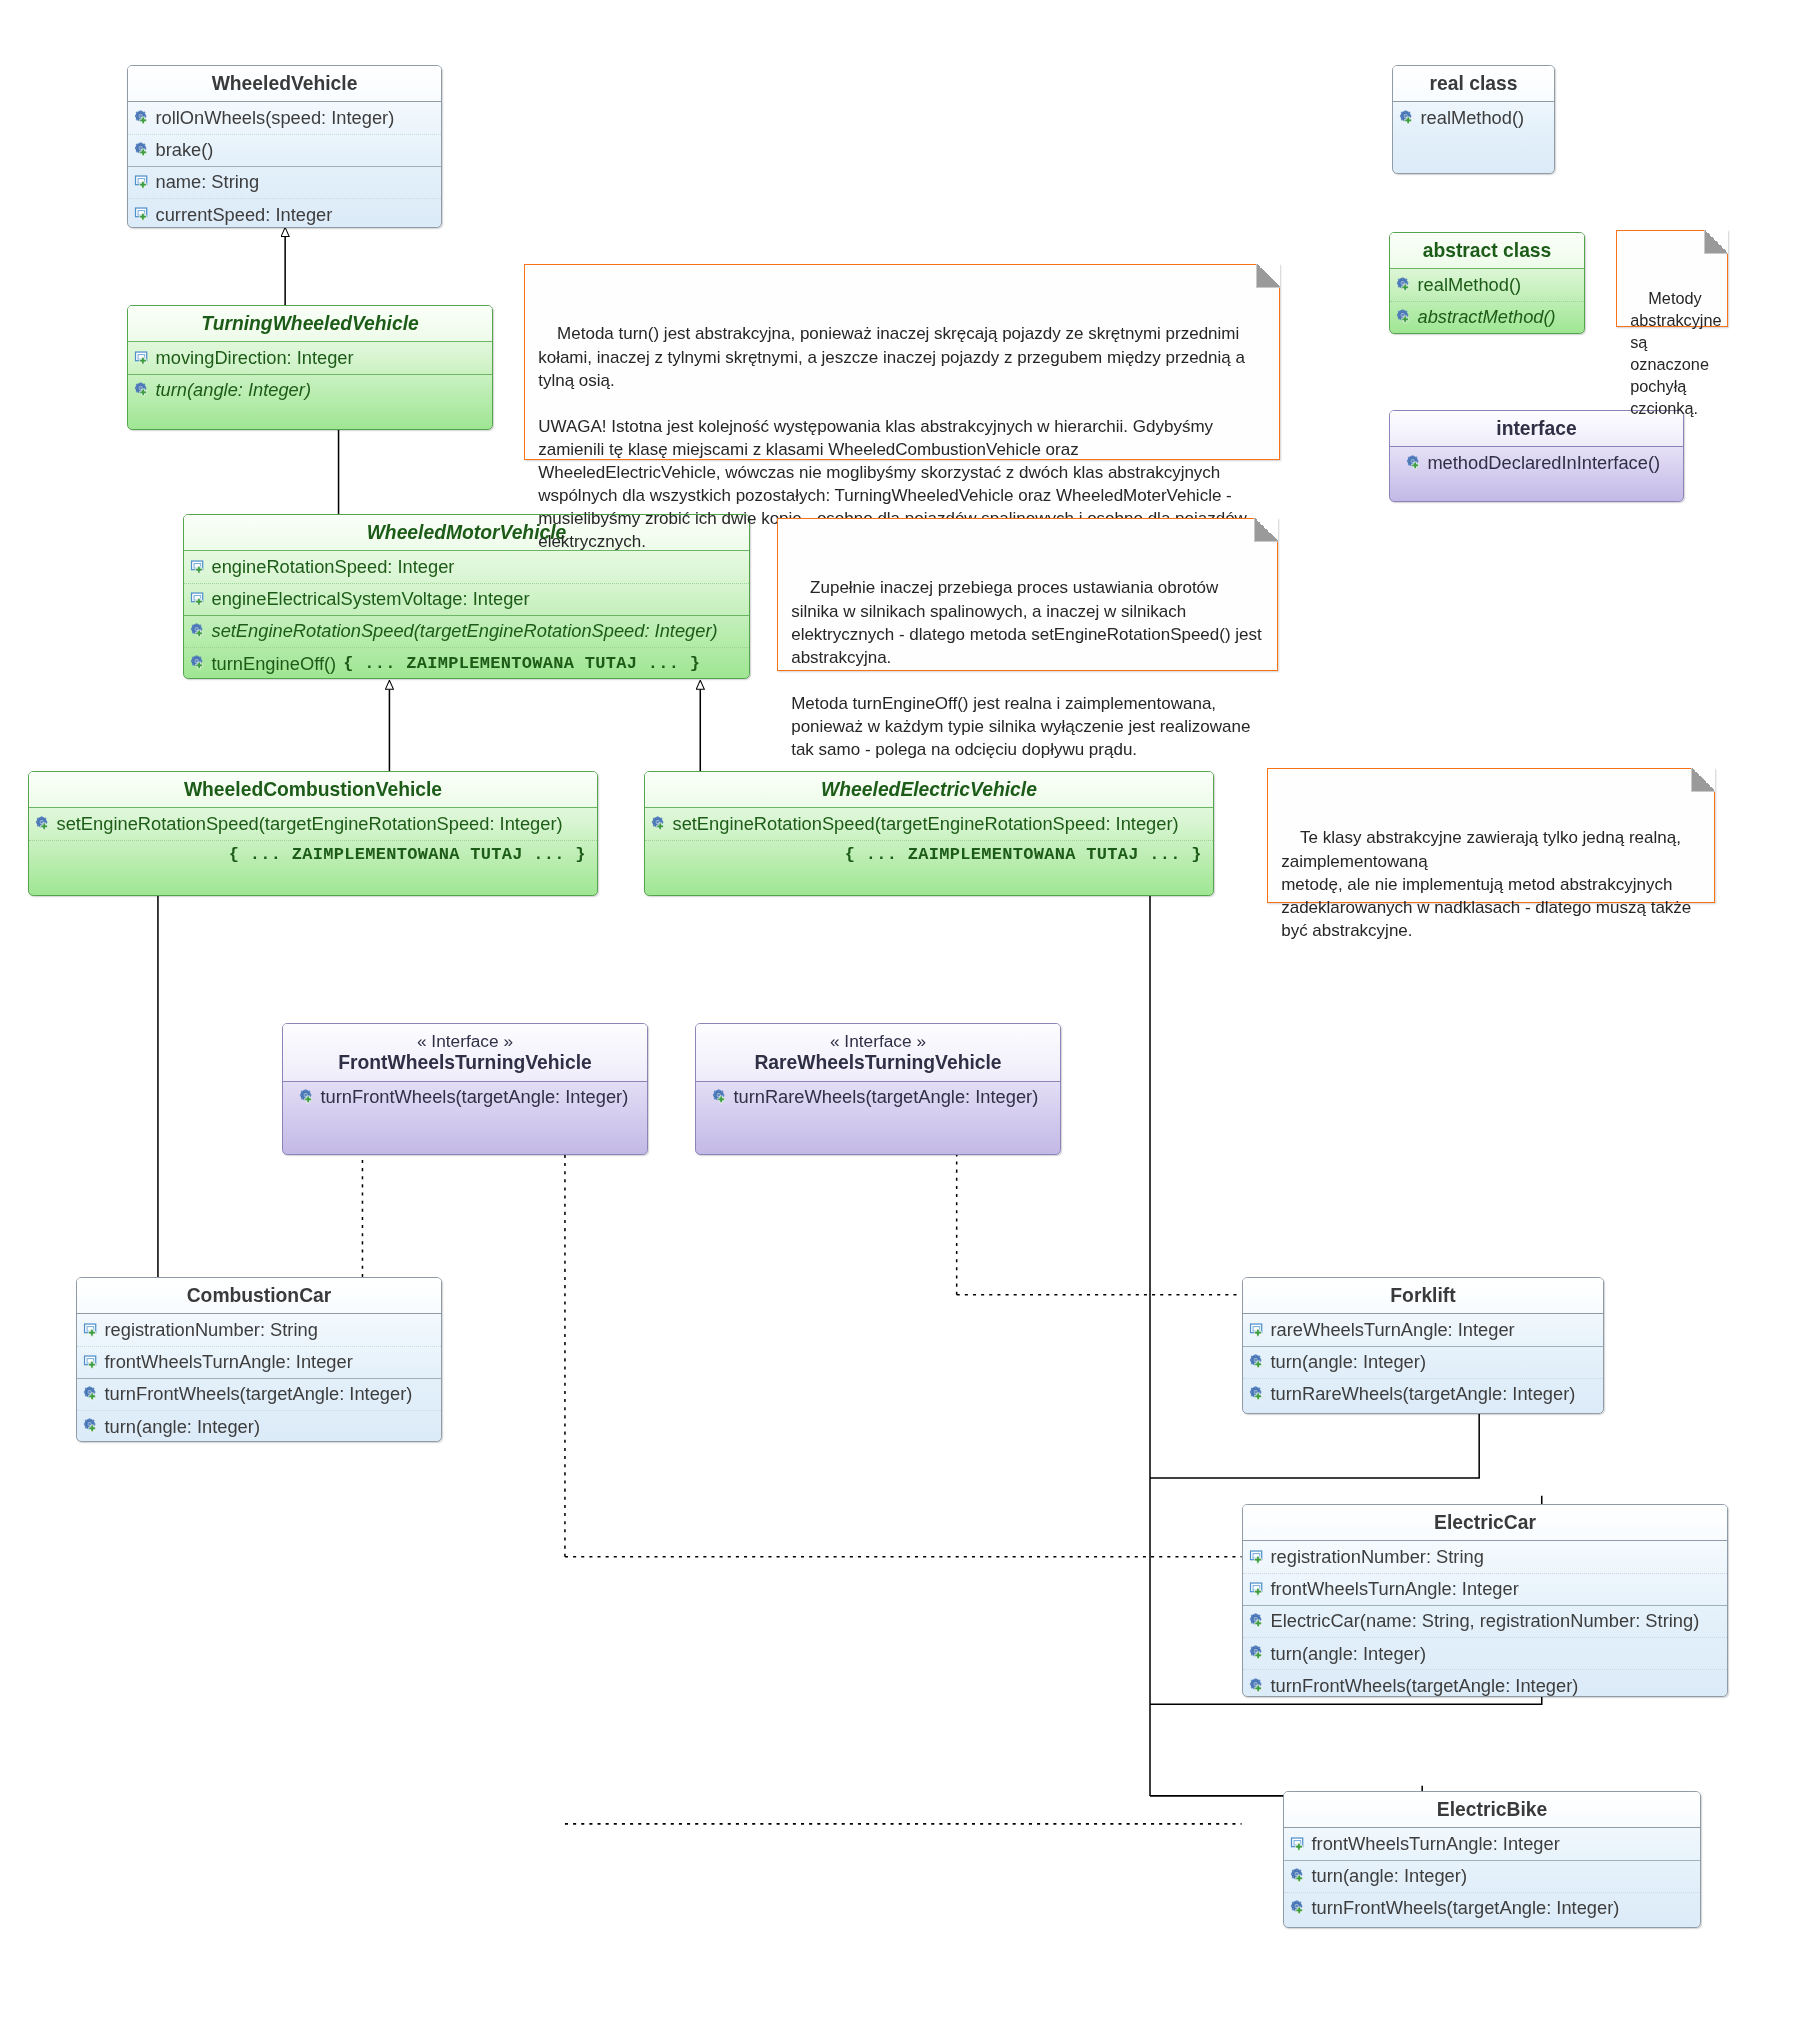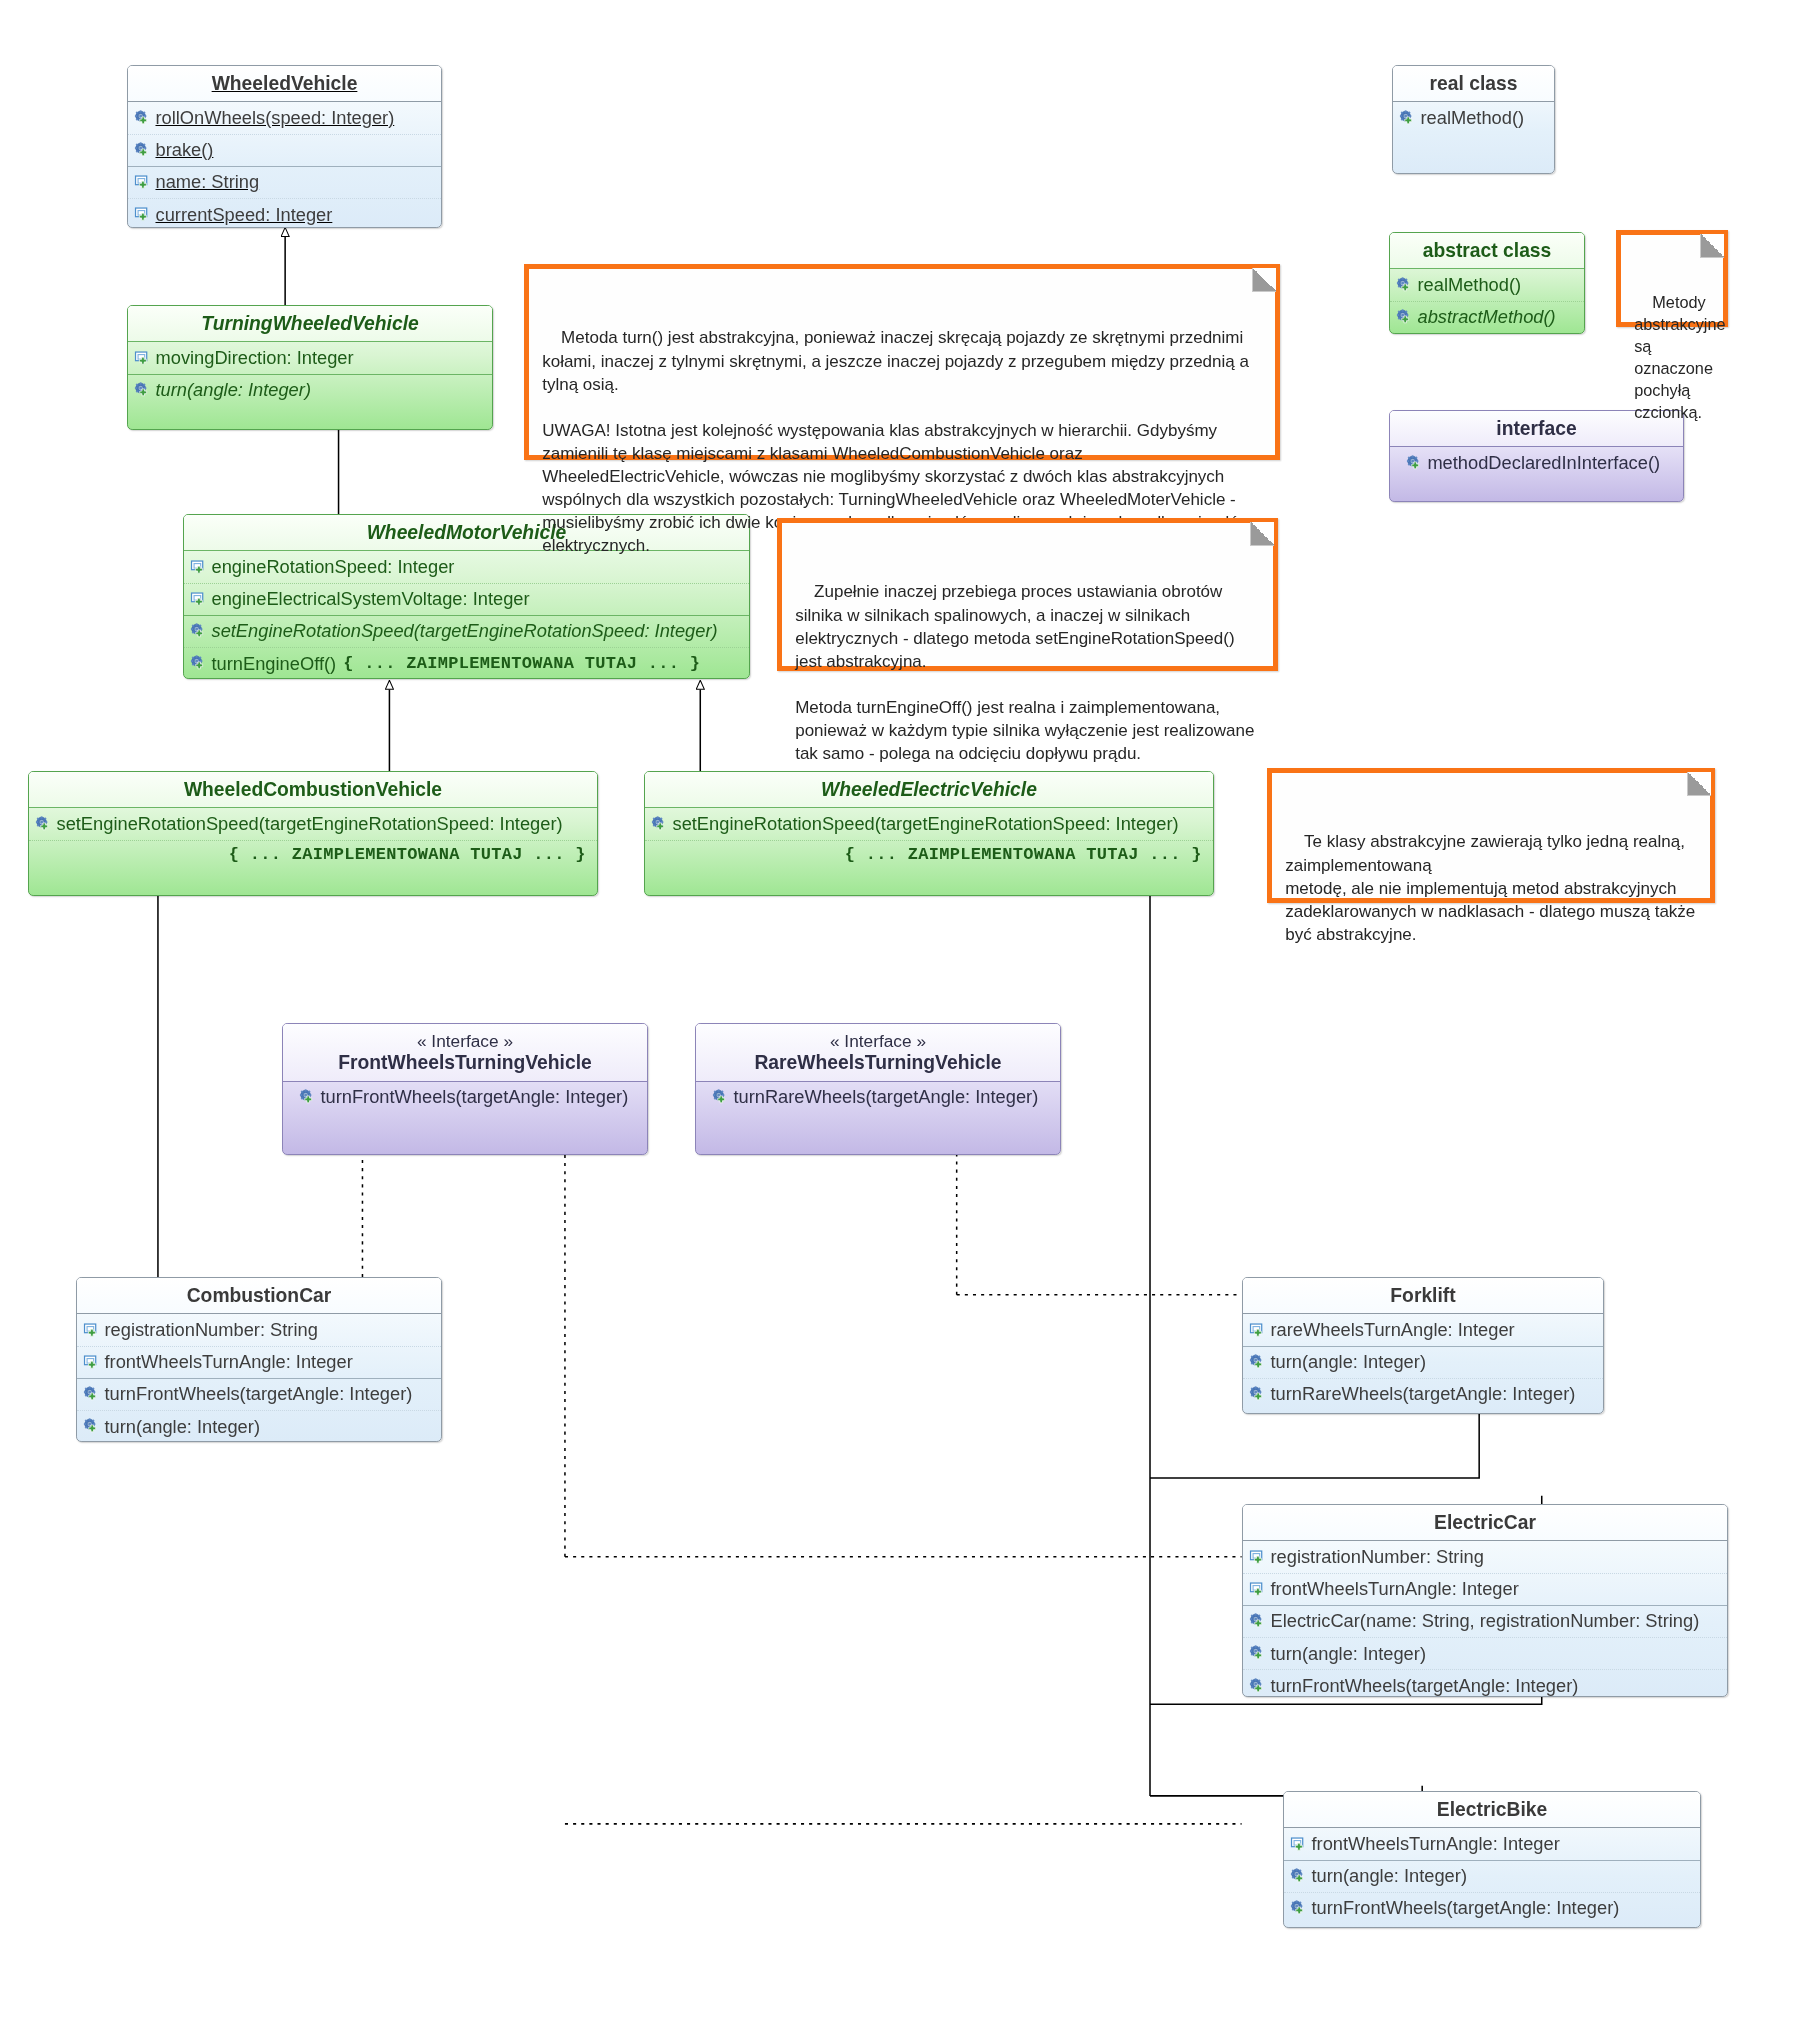--- a/index.html
+++ b/index.html
@@ -62,21 +62,21 @@
   .skin-iface{border:1px solid #8c84b8;background:linear-gradient(to bottom,#fbfaff 0%,#e4dff6 42%,#c3b9e6 100%);}
   .skin-iface .title{color:#2f2f46;background:linear-gradient(to bottom,#fdfdff 0%,#efecfa 100%);border-bottom:1px solid #8c84b8;}
   .skin-iface .compartment{border-bottom:1px solid #8c84b8;}
   .skin-iface .compartment:last-child{border-bottom:none;}
   .skin-iface .row{color:#2f2f46;border-bottom:0.5px dotted #b3a8dd;}
   .skin-iface .row:last-child{border-bottom:none;padding-left:16px;}
 
   
   .note{
     position:absolute;box-sizing:border-box;
-    background:#fefefe;border:5px solid #f97316;
+    background:#fefefe;border:1px solid #f97316;
     box-shadow:1px 1px 1.5px rgba(0,0,0,.18);
     font-size:17px;line-height:1.36;color:#262626;
     padding:11.2px 14.2px 9.2px 13.2px;
     white-space:pre-wrap;
     z-index:6;
   }
   .note .fold{
     position:absolute;right:-1px;top:-1px;width:23.4px;height:23.4px;
     background:linear-gradient(225deg,#ffffff 0 50%,#9a9a9a 50% 100%);
     border-left:1px solid #c9c9c9;border-bottom:1px solid #c9c9c9;
@@ -123,21 +123,21 @@
       <path d="M1110,3060 L2440,3060"></path>
       <path d="M1110,3060 L1110,2270" marker-end="url(#hollowtri)"></path>
 
       <path d="M1110,3585 L2440,3585"></path>
 
       <path d="M1880,2545 L2440,2545"></path>
       <path d="M1880,2545 L1880,2270" marker-end="url(#hollowtri)"></path>
     </g>
   </svg>
 
-  <div class="umlbox skin-real" style="left:127px;top:65px;width:315px;height:163px;text-decoration:underline;">
+  <div class="umlbox skin-real" style="left:127px;top:65px;width:315px;height:163px;">
     <div class="title">WheeledVehicle</div>
     <div class="compartment">
       <div class="row">
         <span class="ico"><svg viewBox="0 0 34 34" width="17.3" height="17.3">
               <g fill="#4a77b8" stroke="#2f5d9c" stroke-width="1.1">
                 <circle cx="13" cy="12" r="9.6"></circle>
                 <circle cx="13" cy="12" r="4.6" fill="#cfe0f2"></circle>
                 <circle cx="13" cy="12" r="2.1" fill="#6f9ad0"></circle>
               </g>
               <g fill="#5d87c4" opacity=".95">

